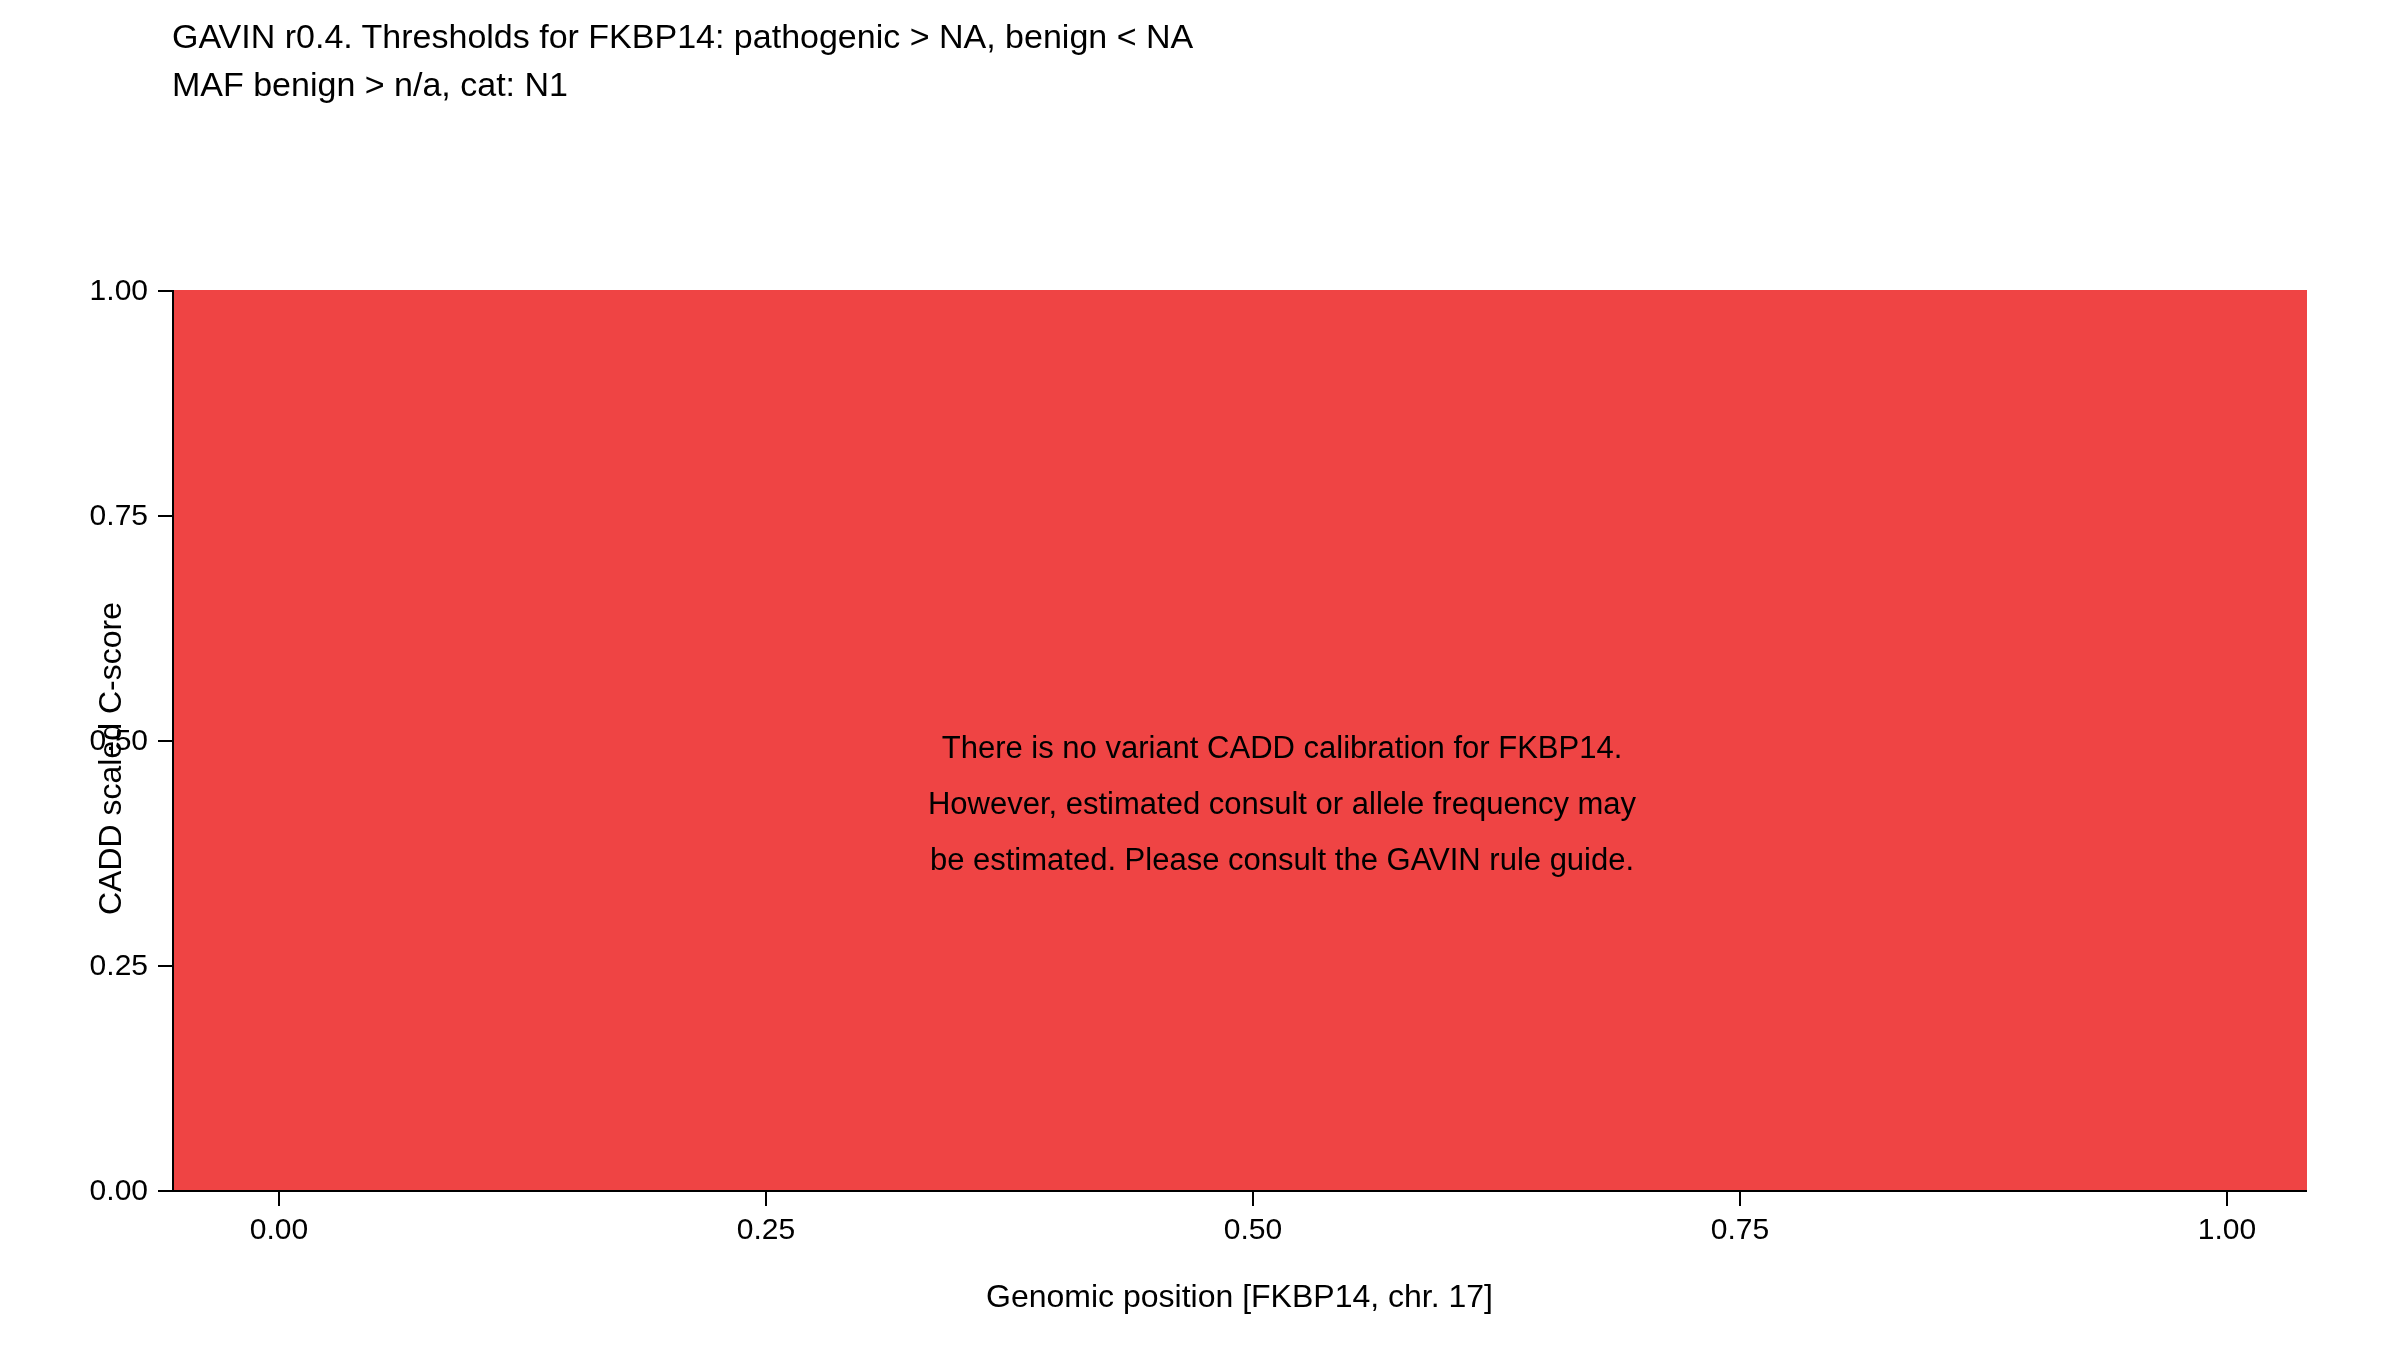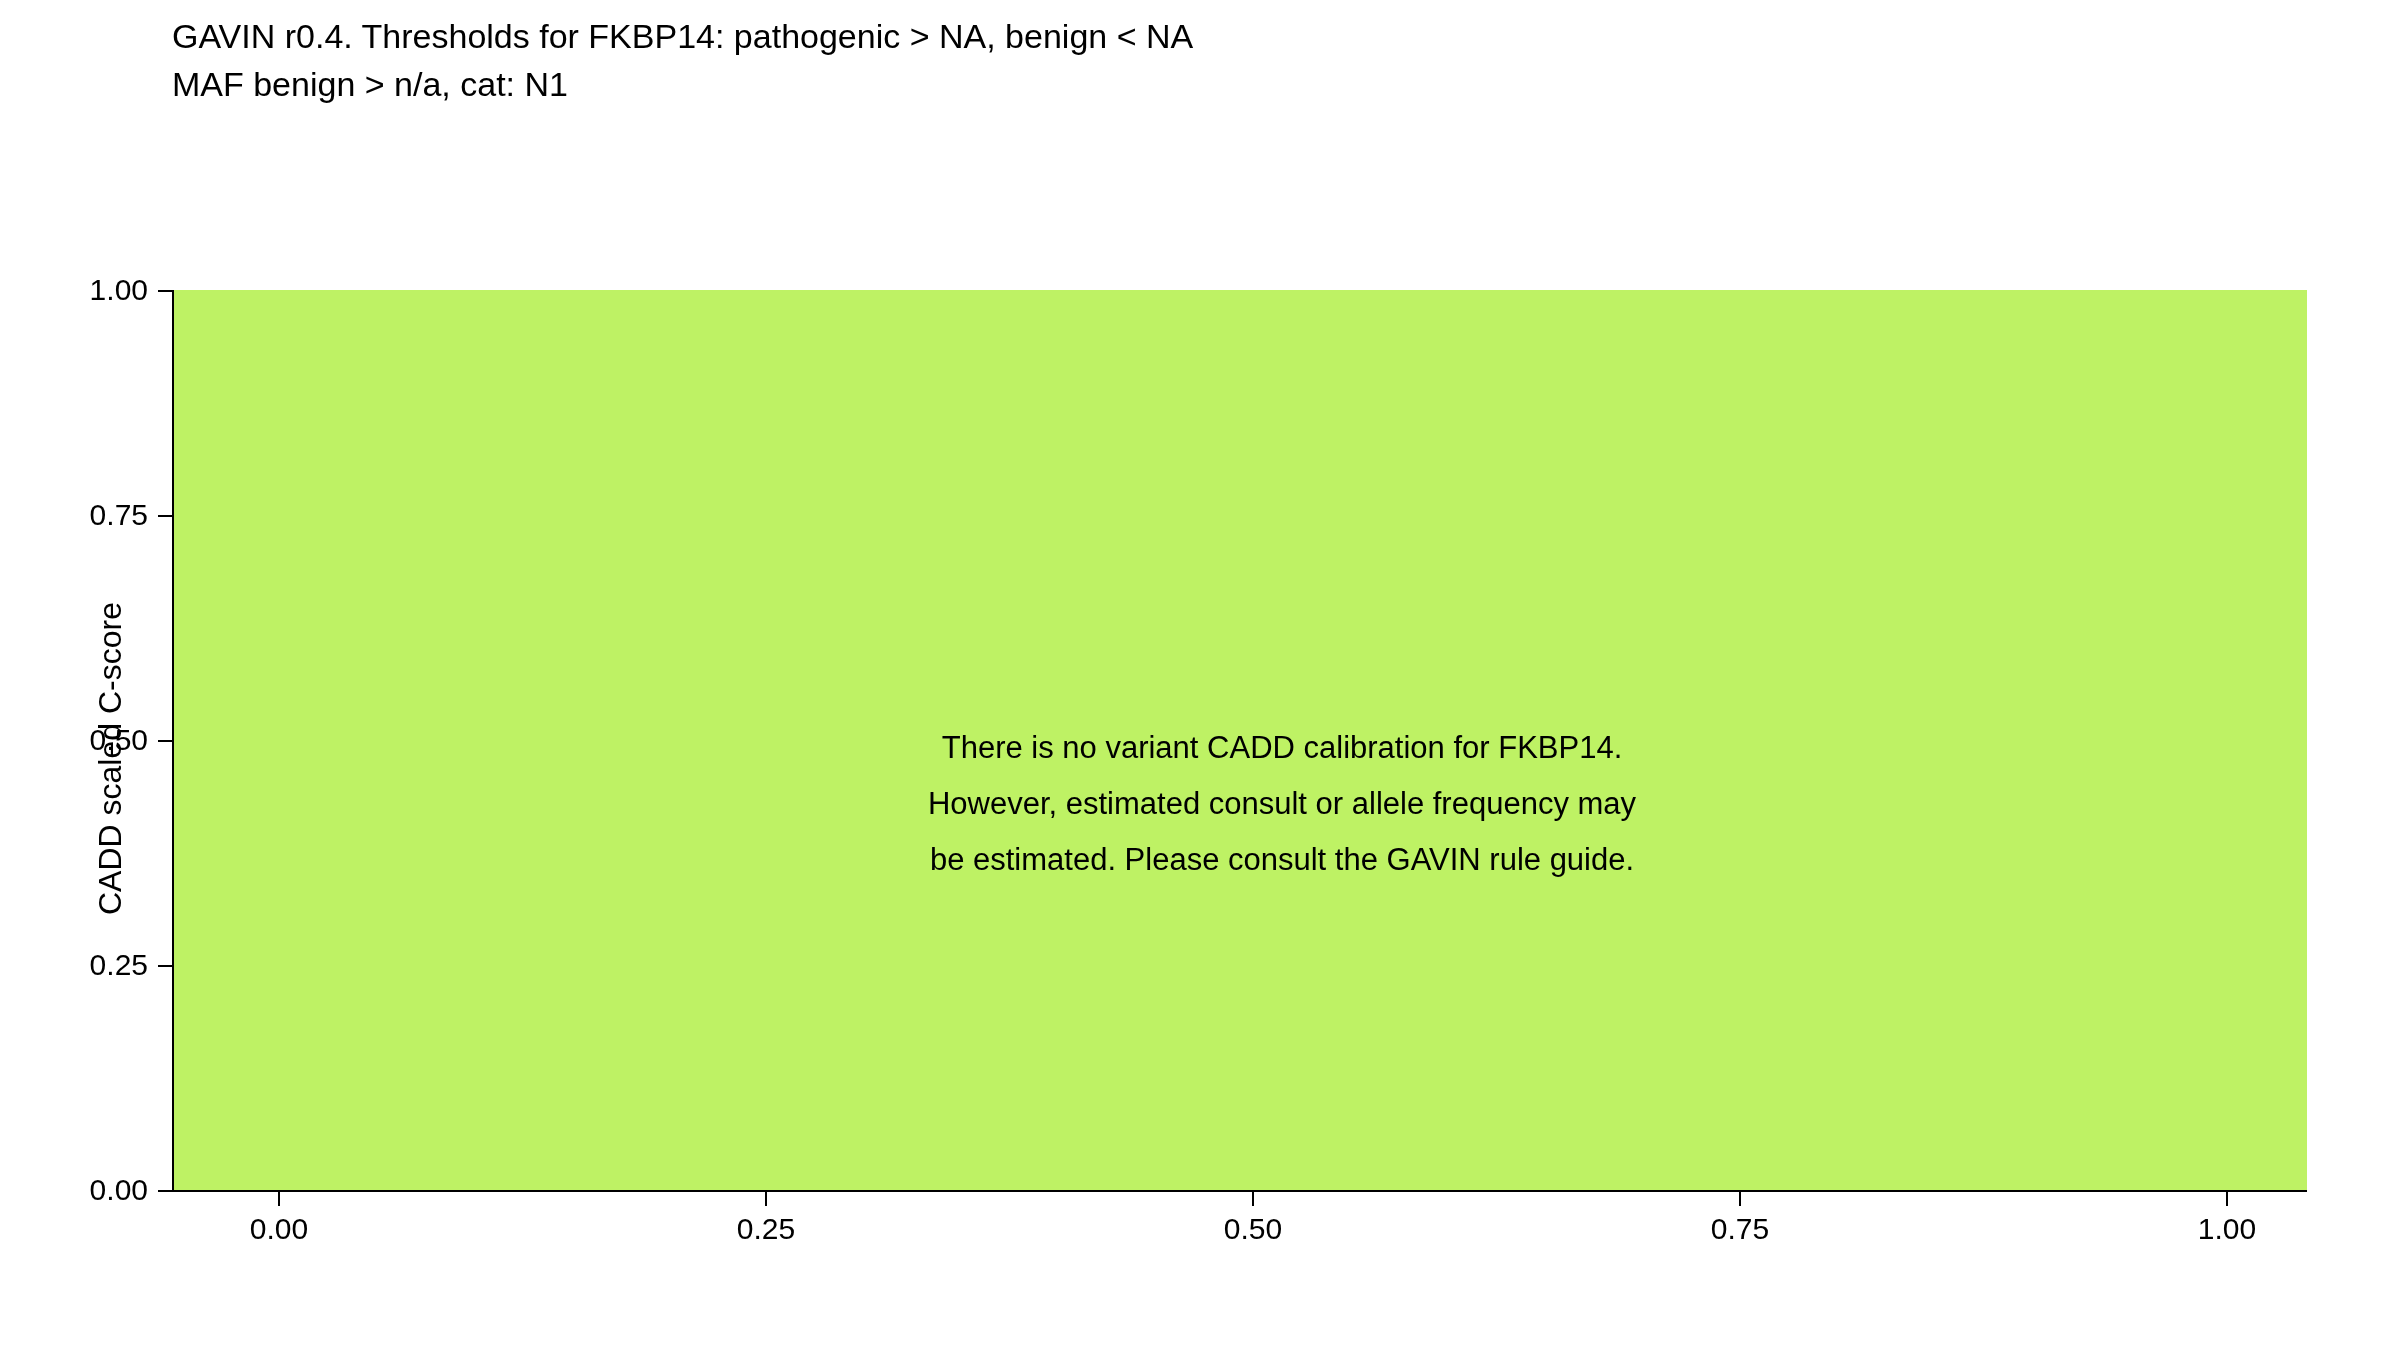--- a/index.html
+++ b/index.html
@@ -38,21 +38,21 @@
     color: #000000;
   }
 
   
   .panel {
     position: absolute;
     left: 172px;
     top: 290px;
     width: 2135px;
     height: 900px;
-    background: #bef264;
+    background: #ef4444;
   }
   .axis-line-y {
     position: absolute;
     left: 172px;
     top: 290px;
     width: 2px;
     height: 900px;
     background: #000000;
   }
   .axis-line-x {
@@ -181,14 +181,15 @@
   <div class="x-tick-mark" style="left:1252px"></div>
   <div class="x-tick-mark" style="left:1739px"></div>
   <div class="x-tick-mark" style="left:2226px"></div>
 
   <div class="x-tick-label" style="left:279px">0.00</div>
   <div class="x-tick-label" style="left:766px">0.25</div>
   <div class="x-tick-label" style="left:1253px">0.50</div>
   <div class="x-tick-label" style="left:1740px">0.75</div>
   <div class="x-tick-label" style="left:2227px">1.00</div>
 
+  <div class="x-axis-title">Genomic position [FKBP14, chr. 17]</div>
 
 </div>
 
 </body></html>

